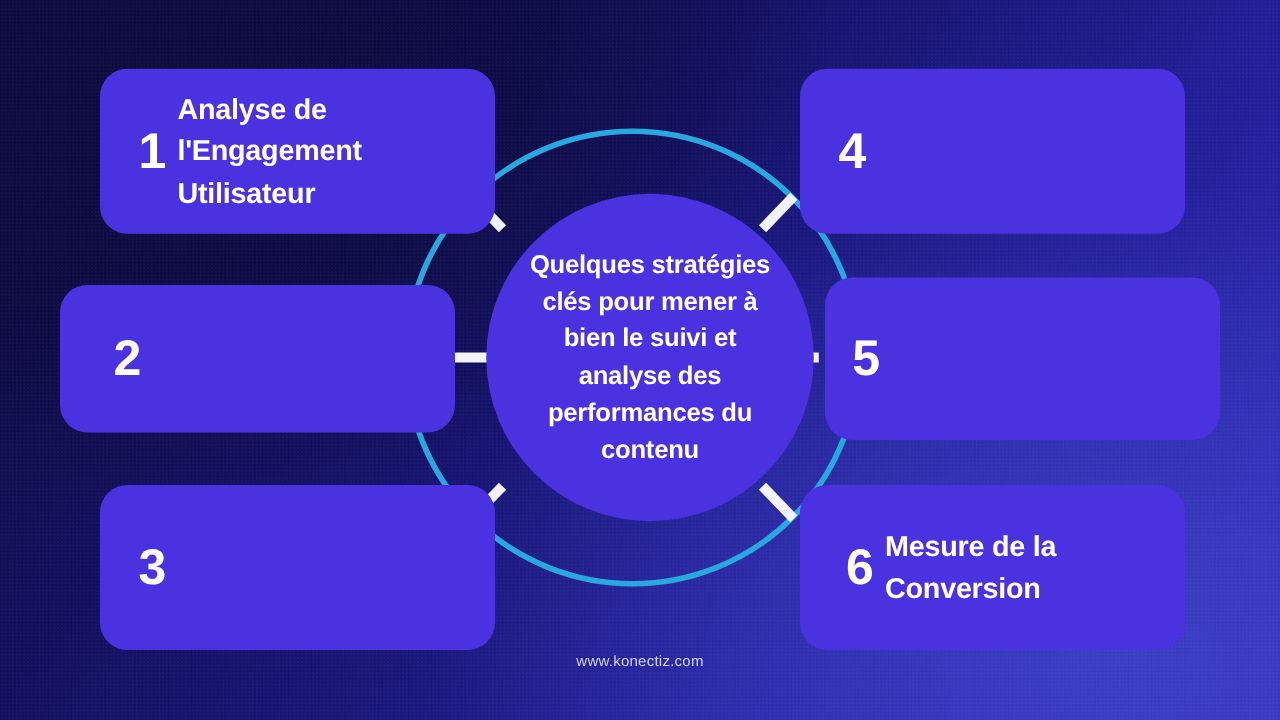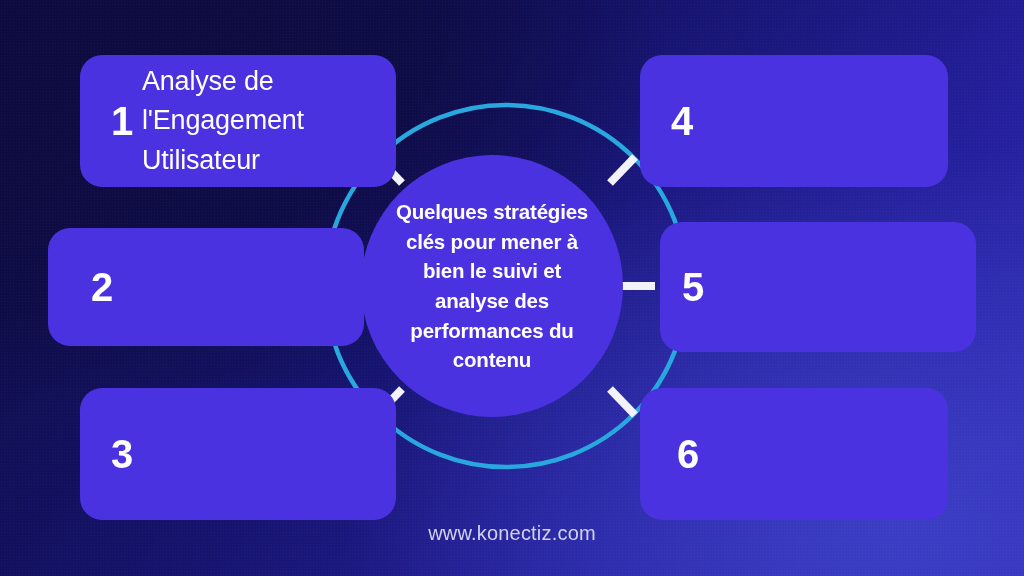--- a/index.html
+++ b/index.html
@@ -37,21 +37,21 @@
   #ringLayer {
     position: absolute;
     left: 0; top: 0;
     width: 1024px;
     height: 576px;
   }
 
   
   .center-circle {
     position: absolute;
-    left: 361px;
+    left: 389px;
     top: 155px;
     width: 262px;
     height: 262px;
     border-radius: 50%;
     background: #4a32e0;
     display: flex;
     align-items: center;
     justify-content: center;
     box-sizing: border-box;
     padding: 0 24px;
@@ -77,22 +77,22 @@
   .step-num {
     color: #ffffff;
     font-weight: bold;
     font-size: 40px;
     line-height: 1;
     flex: 0 0 auto;
     text-align: center;
   }
   .step-label {
     color: #ffffff;
-    font-weight: normal;
-    font-size: 27px;
+    font-weight: bold;
+    font-size: 23px;
     line-height: 1.45;
     letter-spacing: -0.2px;
   }
 
   
   #box1 { left: 80px;  top: 55px;  width: 316px; height: 132px; padding: 0 14px 0 22px; }
   #box1 .step-num { width: 40px; }
   #box2 { left: 48px;  top: 228px; width: 316px; height: 118px; padding: 0 14px 0 34px; }
   #box2 .step-num { width: 40px; }
   #box3 { left: 80px;  top: 388px; width: 316px; height: 132px; padding: 0 14px 0 22px; }
@@ -106,21 +106,21 @@
   #box6 .step-num { width: 40px; }
 
   
   #footer {
     position: absolute;
     left: 0;
     top: 522px;
     width: 1024px;
     text-align: center;
     color: #cfd2f5;
-    font-size: 20px;
+    font-size: 12px;
     letter-spacing: 0.2px;
   }
 </style>
 </head>
 <body>
 
 <div id="stage">
 
   <div id="texture"></div>
 
@@ -158,17 +158,18 @@
   <div class="step-box" id="box4">
     <div class="step-num">4</div>
   </div>
 
   <div class="step-box" id="box5">
     <div class="step-num">5</div>
   </div>
 
   <div class="step-box" id="box6">
     <div class="step-num">6</div>
+    <div class="step-label">Mesure de la Conversion</div>
   </div>
 
   <div id="footer">www.konectiz.com</div>
 
 </div>
 
 </body></html>

